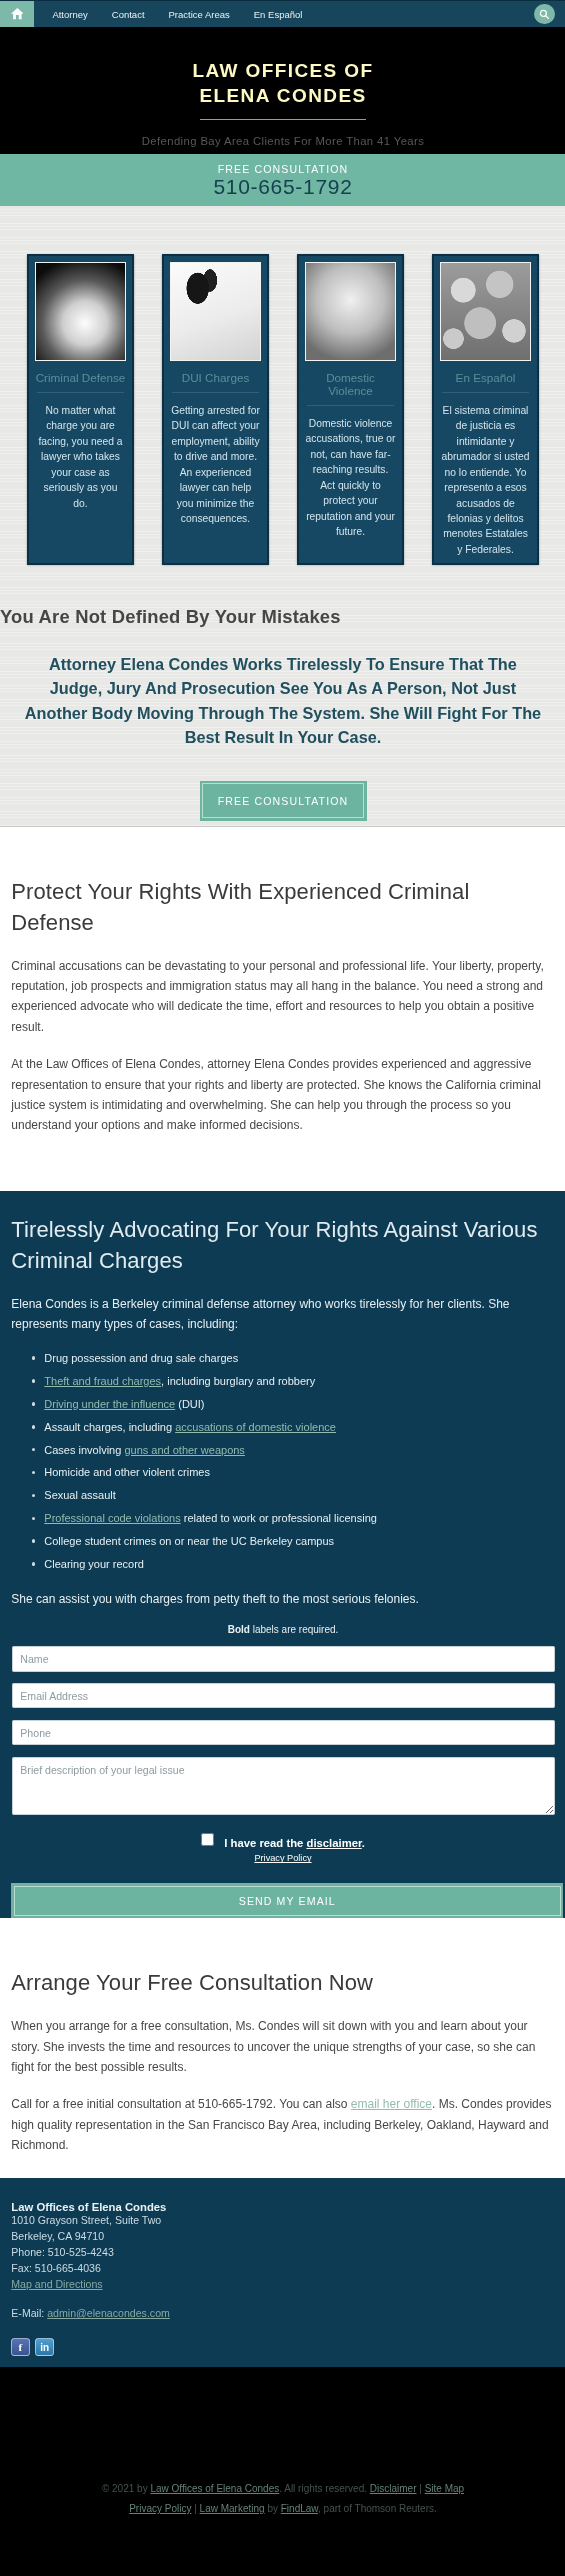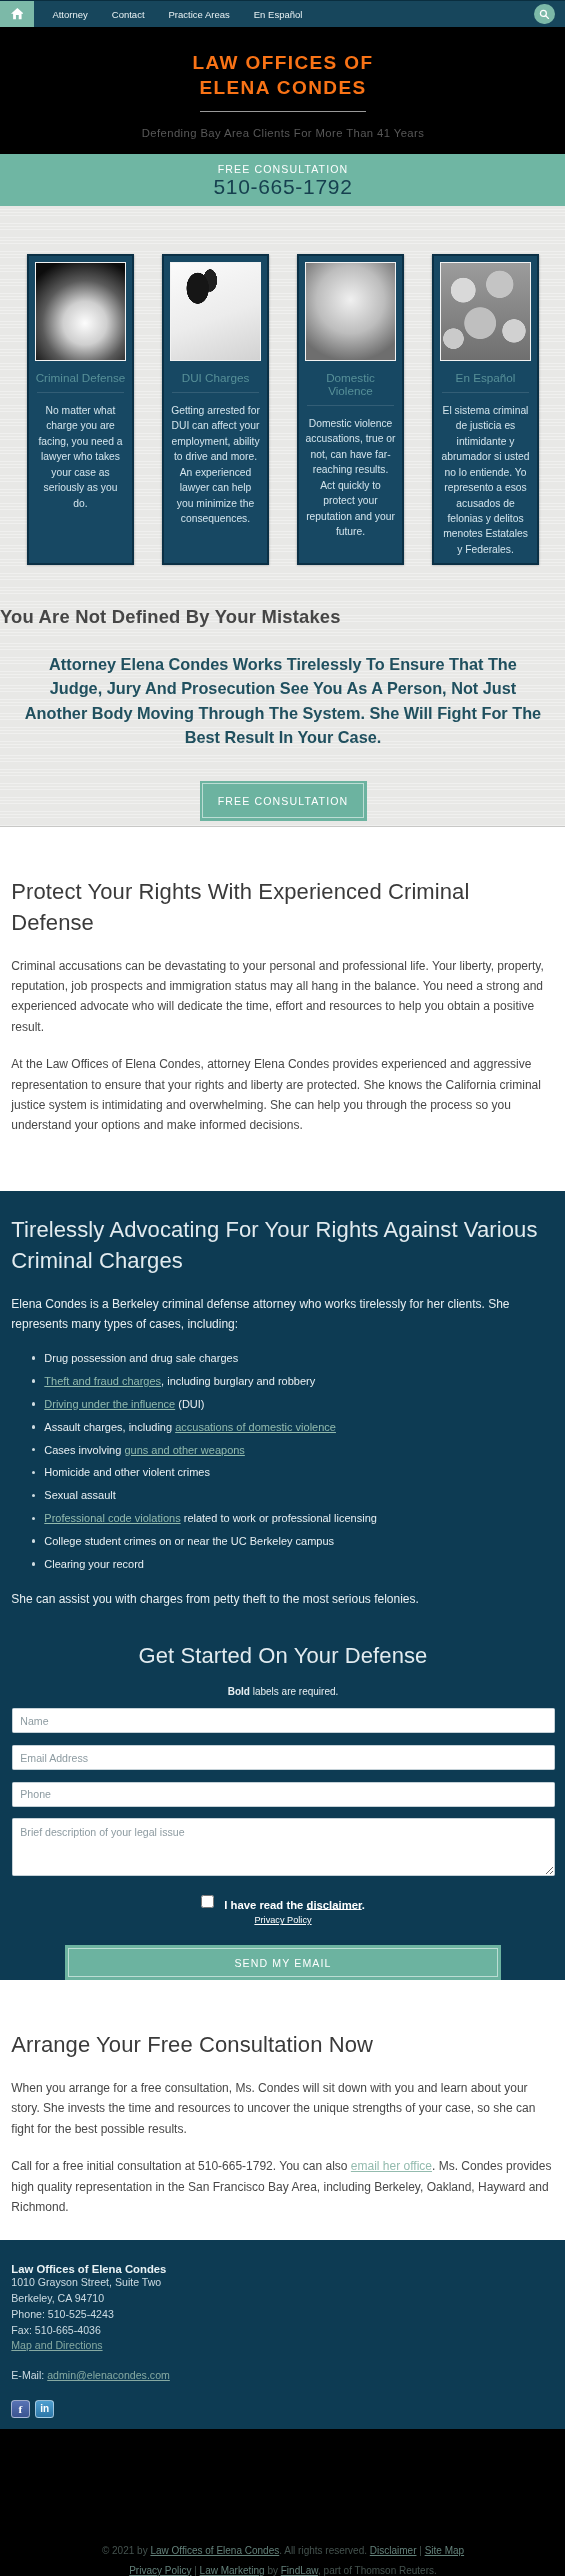--- a/index.html
+++ b/index.html
@@ -24,22 +24,22 @@
   .nav-link { color:#e9f2f4; font-size:9.5px; text-decoration:none; cursor:pointer; }
   .search-btn {
     align-self:center; margin-right:11.3px;
     width:20.5px; height:20.5px; border-radius:50%; background:#7cb9a8;
     display:flex; align-items:center; justify-content:center; cursor:pointer;
   }
 
   
   .masthead { background:#000; min-height:127px; text-align:center; padding-top:22.6px; }
   .site-title {
-    color:#f97316; font-size:19px; font-weight:bold; letter-spacing:1.4px;
-    line-height:1.35; text-transform:uppercase;
+    color:#fef9c3; font-size:19px; font-weight:bold; letter-spacing:1.4px;
+    line-height:1.35; text-transform:uppercase;margin-top:8px;
   }
   .title-rule { width:166px; height:0.7px; background:#9a9a9a; margin:10px auto 0; }
   .tagline { color:#585858; font-size:11.3px; margin-top:15.6px; letter-spacing:0.4px; }
 
   .cta-band { background:#6fb6a3; min-height:52px; text-align:center; padding-top:8.5px; }
   .cta-band .cta-label { color:#fdfefe; font-size:10.6px; letter-spacing:1.1px; }
   .cta-band .cta-phone { color:#16404f; font-size:21px; font-weight:500; letter-spacing:0.7px; margin-top:0.7px; }
 
   
   .gray-section {
@@ -120,21 +120,21 @@
   }
   .field::placeholder, textarea.field::placeholder { color:#8d9ba1; }
   textarea.field { height:58px; padding-top:6.4px; resize:vertical; }
   .disclaimer-row {
     margin-top:18.4px; text-align:center; color:#fff; font-size:11.3px; font-weight:bold;
   }
   .disclaimer-row input[type=checkbox] { margin-right:7px; vertical-align:0.7px; }
   .disclaimer-row .seg-link { color:#fff; font-weight:bold; }
   .privacy-row { text-align:center; margin-top:2.8px; }
   .privacy-row a { color:#fff; font-size:9.2px; text-decoration:underline; cursor:pointer; }
-  .send-btn { width:436px; margin:20px auto 0; height:35px; display:block; }
+  .send-btn { width:552px; margin:20px auto 0; height:35px; display:block; }
 
   
   .consult-section { min-height:260px; }
 
   
   .footer { background:#0d3b53; min-height:189px; padding:22.6px 11.3px 0; }
   .footer .firm { color:#e9f2f5; font-size:11.3px; font-weight:bold; }
   .footer .line { color:#ccdbe2; font-size:10.6px; line-height:1.5; }
   .footer a.flink { color:#86aaa2; text-decoration:underline; cursor:pointer; font-size:10.6px; }
   .footer .email-row { margin-top:14px; }
@@ -239,21 +239,20 @@
         <li><span>Assault charges, including </span><a class="seg-link">accusations of domestic violence</a></li>
         <li><span>Cases involving </span><a class="seg-link">guns and other weapons</a></li>
         <li><span>Homicide and other violent crimes</span></li>
         <li><span>Sexual assault</span></li>
         <li><a class="seg-link">Professional code violations</a><span> related to work or professional licensing</span></li>
         <li><span>College student crimes on or near the UC Berkeley campus</span></li>
         <li><span>Clearing your record</span></li>
       </ul>
     <p>She can assist you with charges from petty theft to the most serious felonies.</p>
 
-    <h2 class="form-head">Get Started On Your Defense</h2>
     <div class="form-req">
       <b>Bold</b><span> labels are required.</span>
     </div>
     <input class="field" type="text" placeholder="Name" style="">
     <input class="field" type="text" placeholder="Email Address" style="">
     <input class="field" type="text" placeholder="Phone" style="">
     <textarea class="field" placeholder="Brief description of your legal issue" style=""></textarea>
     <div class="disclaimer-row">
       <input type="checkbox" style="">
       <span>I have read the </span><a class="seg-link">disclaimer</a><span>.</span>

